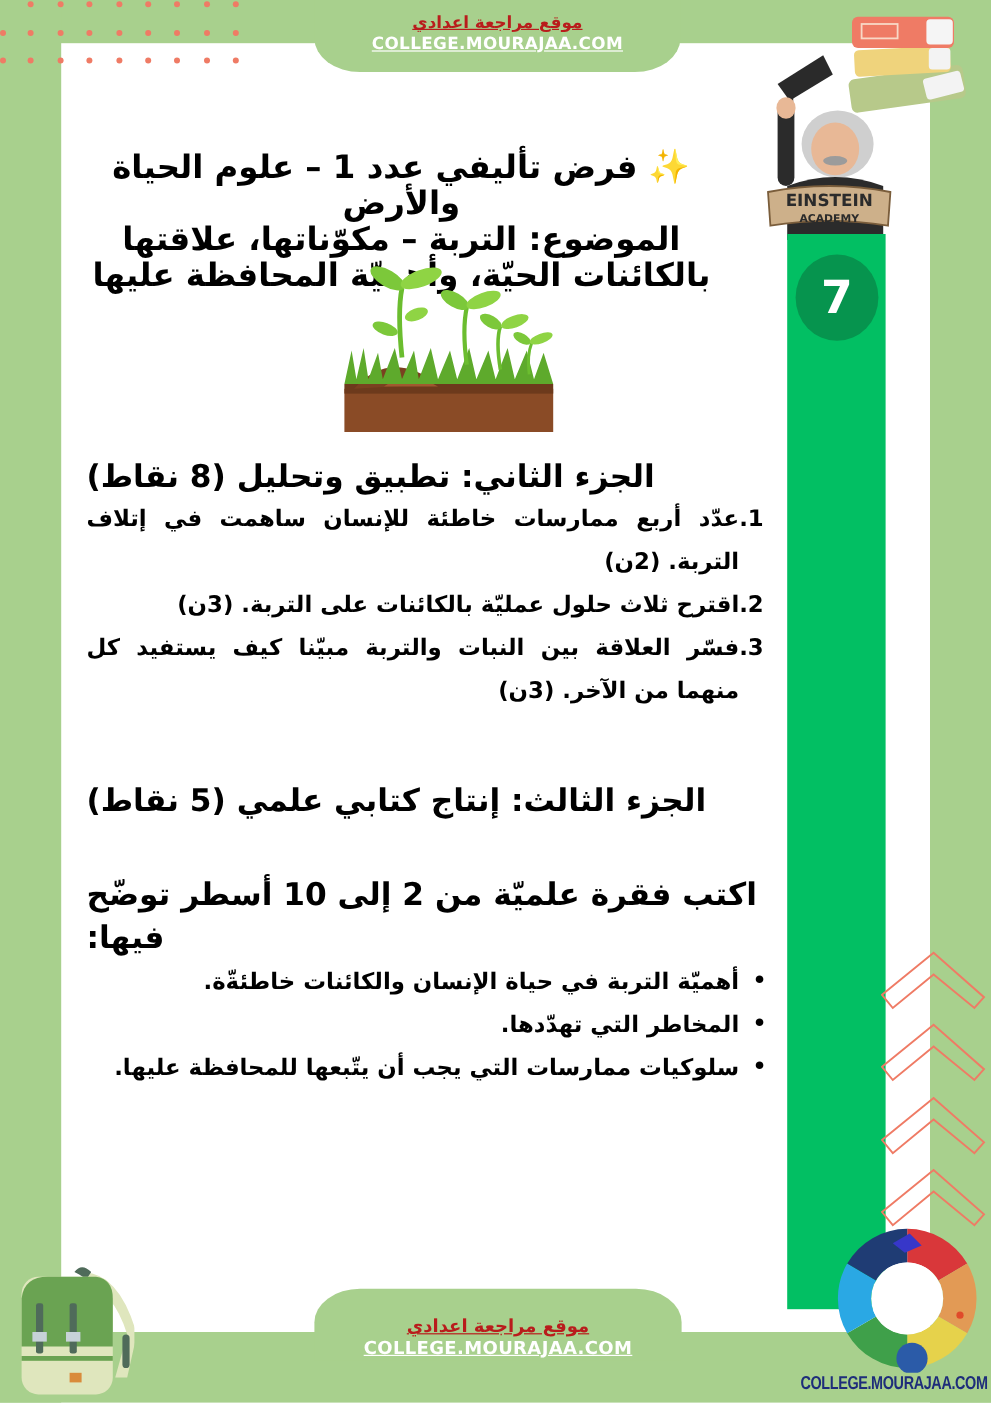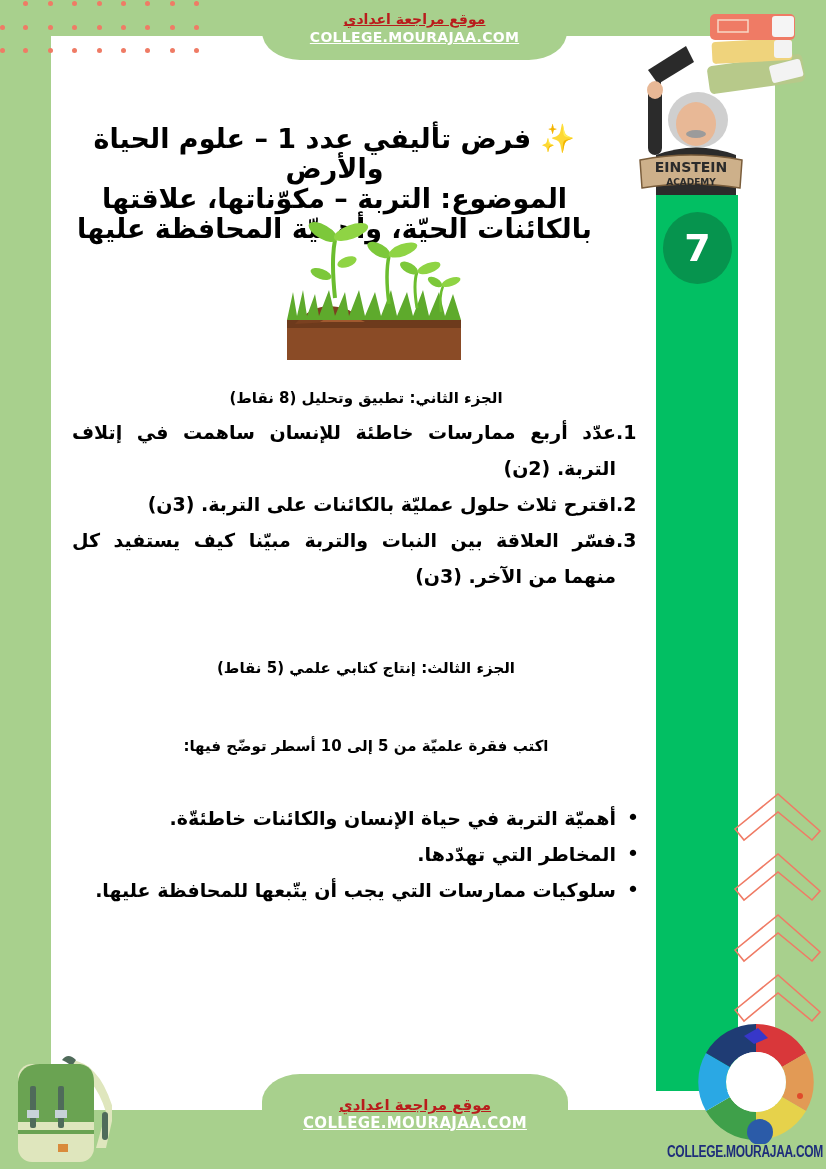--- a/index.html
+++ b/index.html
@@ -27,21 +27,21 @@
   .green-col { position: absolute; left: 656px; top: 195px; width: 82px; height: 896px; background: #02bf63; }
   .num-circle { position: absolute; left: 663px; top: 212px; width: 69px; height: 72px; border-radius: 50%; background: #06944e;
                 color: #fff; font-size: 38px; font-weight: bold; text-align: center; line-height: 72px; }
 
   .title-block { position: absolute; left: 62px; top: 80px; width: 545px; direction: rtl; text-align: center;
                  font-weight: bold; font-size: 27px; line-height: 30px; margin-top: 44px; }
   .sparkle { color: #f8b832; font-size: 28px; }
 
   .plant { position: absolute; left: 285px; top: 220px; width: 178px; height: 140px; }
 
-  .content { position: absolute; left: 72px; width: 588px; direction: rtl; text-align: center; font-size: 15px; line-height: 36px; }
+  .content { position: absolute; left: 72px; width: 588px; direction: rtl; text-align: left; font-size: 26px; line-height: 36px; }
   .part2-heading { top: 380px; font-weight: bold; }
   .qlist { position: absolute; left: 72px; top: 414px; width: 578px; direction: rtl; }
   .qitem { display: flex; font-size: 19px; line-height: 36px; }
   .qnum { width: 34px; flex: none; text-align: left; font-weight: bold; }
   .qtext { flex: 1; text-align: justify; text-align-last: right; font-weight: bold; }
   .part3-heading { top: 650px; font-weight: bold; }
   .instruction { top: 728px; font-weight: bold; }
   .blist { position: absolute; left: 72px; top: 800px; width: 578px; direction: rtl; }
   .bitem { display: flex; font-size: 19px; line-height: 36px; }
   .bullet { width: 34px; flex: none; text-align: center; font-size: 22px; }
@@ -164,21 +164,21 @@
     <span class="qnum">2.</span>
     <span class="qtext">اقترح ثلاث حلول عمليّة بالكائنات على التربة. (3ن)</span>
   </div>
   <div class="qitem">
     <span class="qnum">3.</span>
     <span class="qtext">فسّر العلاقة بين النبات والتربة مبيّنا كيف يستفيد كل منهما من الآخر. (3ن)</span>
   </div>
 </div>
 
 <div class="content part3-heading">الجزء الثالث: إنتاج كتابي علمي (5 نقاط)</div>
-<div class="content instruction">اكتب فقرة علميّة من 5 إلى 10 أسطر توضّح فيها:</div>
+<div class="content instruction">اكتب فقرة علميّة من 2 إلى 10 أسطر توضّح فيها:</div>
 <div class="blist">
   <div class="bitem">
     <span class="bullet">•</span>
     <span class="btext">أهميّة التربة في حياة الإنسان والكائنات خاطئةّة.</span>
   </div>
   <div class="bitem">
     <span class="bullet">•</span>
     <span class="btext">المخاطر التي تهدّدها.</span>
   </div>
   <div class="bitem">

